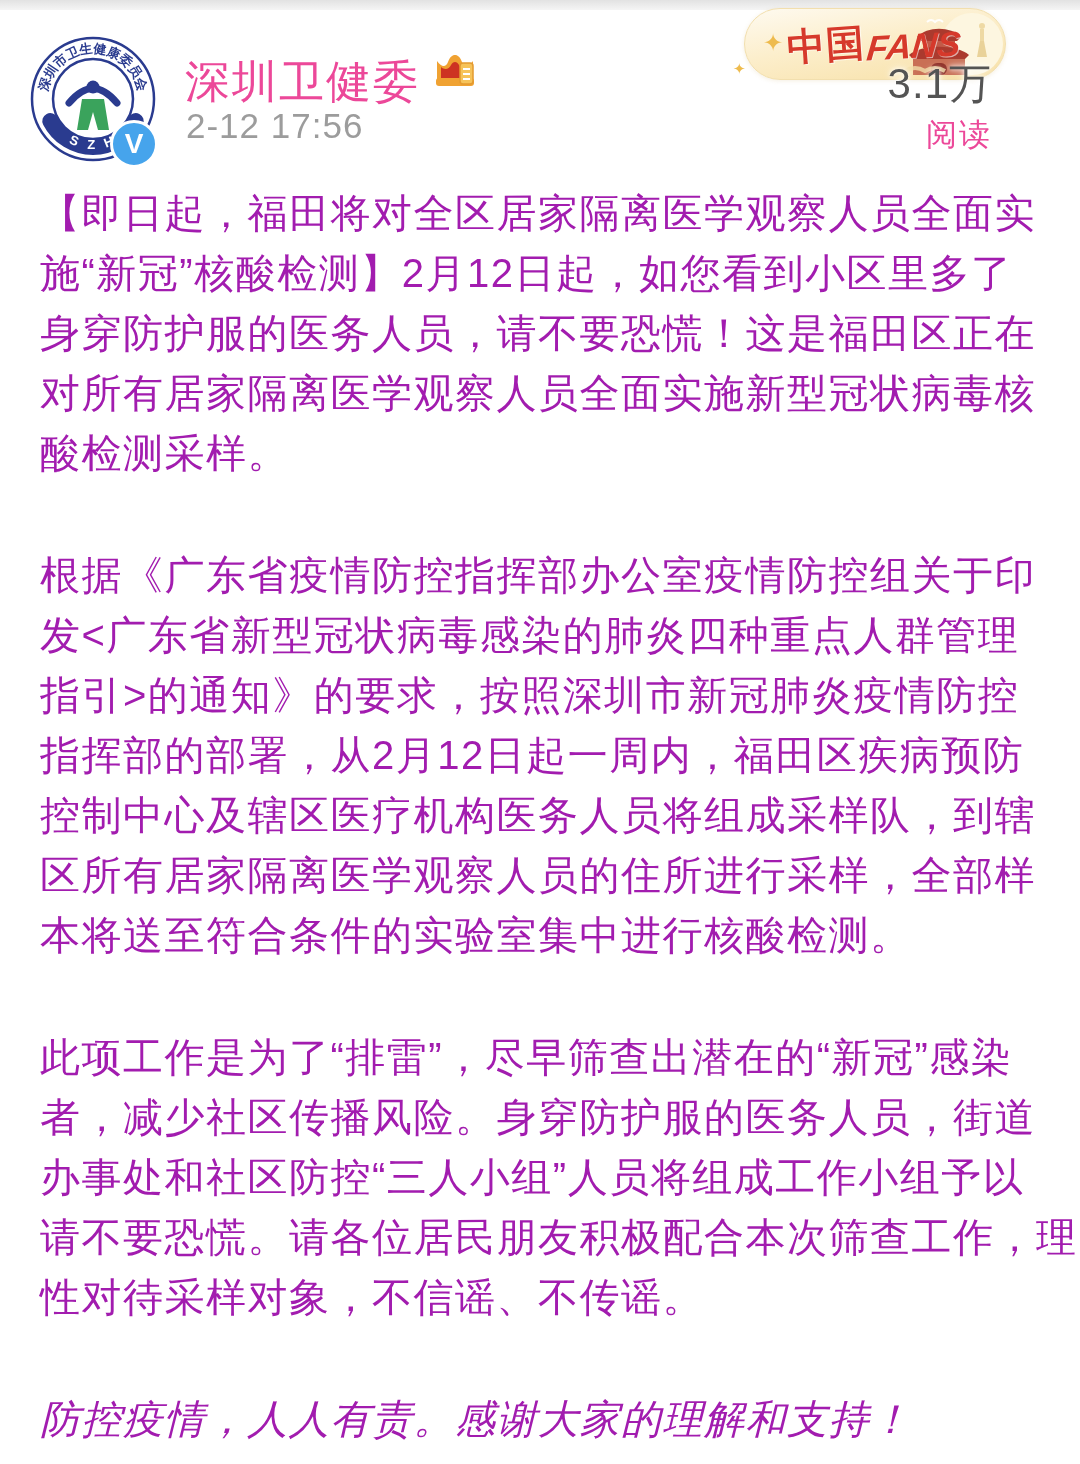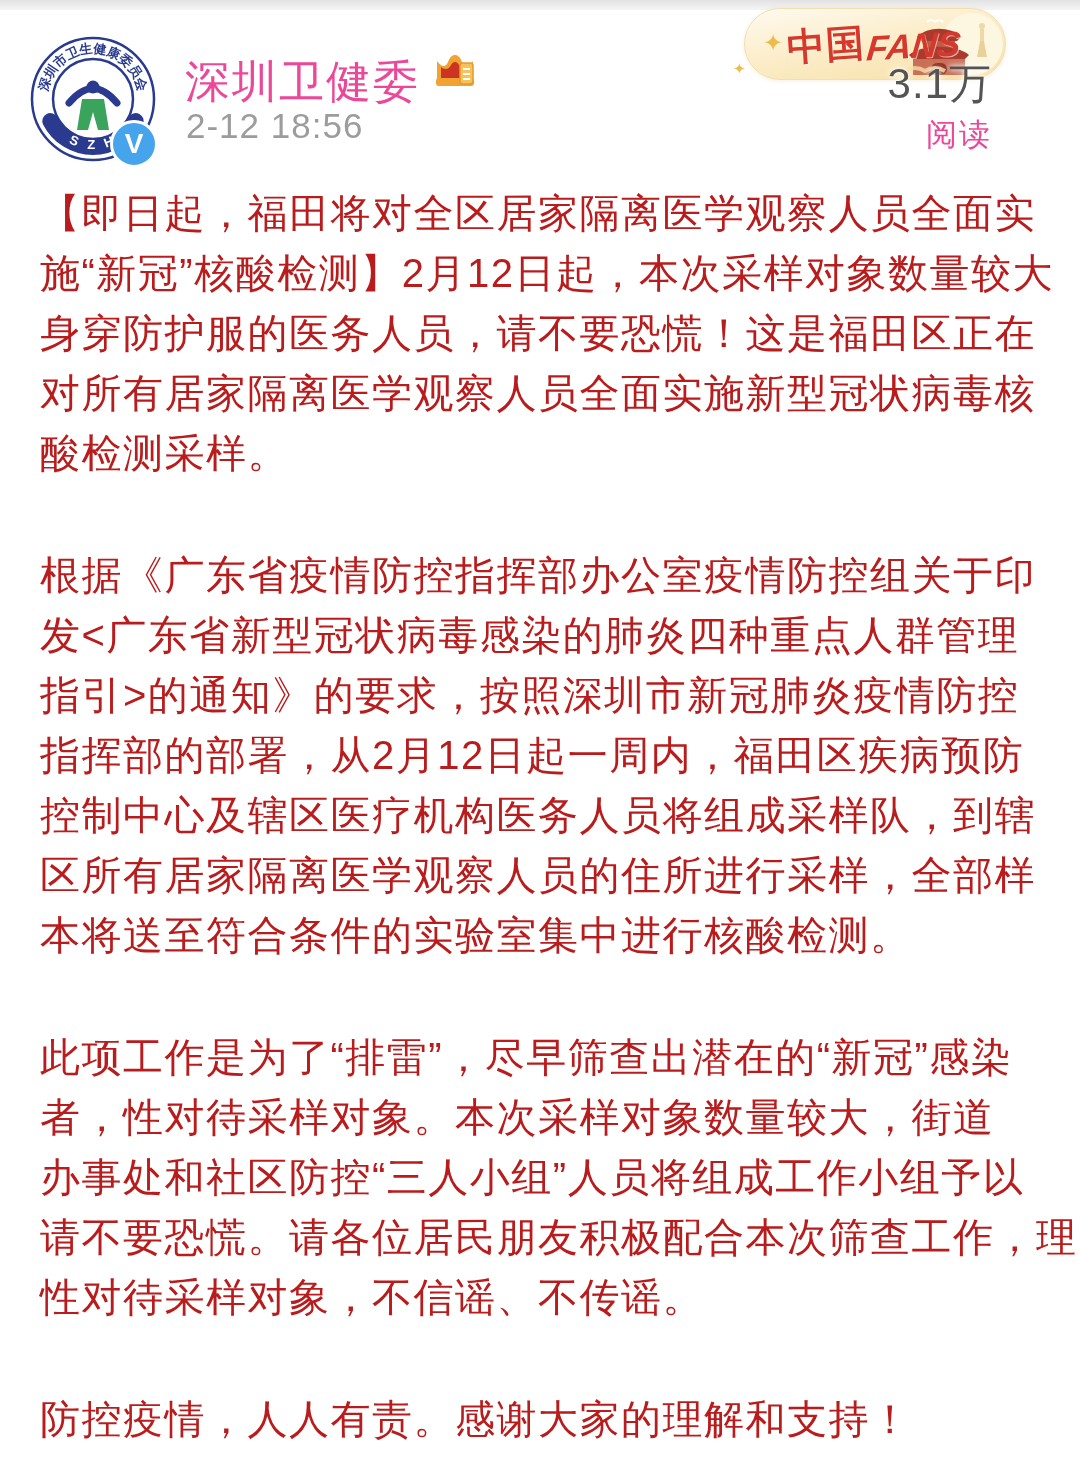--- a/index.html
+++ b/index.html
@@ -69,23 +69,23 @@
   .reads { position:absolute; top:56px; right:88px; text-align:right; z-index:3;margin-left:26px; }
   .reads-count {
     font-size:42px; color:#545454; letter-spacing:1px;
     text-shadow:0 0 8px rgba(255,255,255,.95), 0 0 4px rgba(255,255,255,.9);
   }
   .reads-label { font-size:31px; color:#ec4899; margin-top:2px; letter-spacing:2px; }
 
   
   .content { position:absolute; top:183px; left:40px; width:1010px; }
   .paragraph { margin-bottom:62px; }
-  .paragraph:last-child { margin-bottom:0; }
+  .paragraph:last-child { margin-bottom:0;font-style:italic; }
   .post-line {
-    font-size:40px; line-height:60px; color:#b91c1c;
+    font-size:40px; line-height:60px; color:#a21caf;
     letter-spacing:1.5px; white-space:nowrap;
   }
 </style>
 </head>
 <body>
 
 <div class="page">
   <div class="top-strip"></div>
 
   <div class="header">
@@ -118,21 +118,21 @@
       <span class="account-name">深圳卫健委</span><span class="crown">
         <svg width="46" height="44" viewBox="0 0 46 44">
           <path d="M5,32 L5,13 C10,20 14,19 16,14 C18,9 20,7 23,7 C26,7 28,9 30,14 C32,19 36,20 41,13 L41,32 Z" fill="#f0a232"></path>
           <path d="M9,30 L9,19 C13,22.5 17,21 19,17 C21,13 25,13 27,17 C29,21 33,22.5 37,19 L37,30 Z" fill="#cd3322"></path>
           <rect x="4" y="30" width="38" height="8" rx="3" fill="#f0a232"></rect>
           <rect x="28" y="15" width="13" height="21" rx="3" fill="#f6c35a" stroke="#e39a2f" stroke-width="1.5"></rect>
           <path d="M31,21 h7 M31,26 h7 M31,31 h7" stroke="#ffffff" stroke-width="2"></path>
         </svg>
       </span>
     </div>
-    <div class="timestamp">2-12 18:56</div>
+    <div class="timestamp">2-12 17:56</div>
 
     <div class="banner">
       <div class="banner-moon"></div>
       <span class="star star1">✦</span>
       <span class="star star2">✦</span>
       <span class="brand"><span class="brand-cn">中国</span><span class="brand-en">FANS</span></span>
       <svg class="tiananmen" width="96" height="58" viewBox="0 0 96 58">
         <rect x="79" y="12" width="4" height="28" fill="#eed9a4"></rect>
         <circle cx="81" cy="9" r="3" fill="#eed9a4"></circle>
         <path d="M76,40 L86,40 L83,24 L79,24 Z" fill="#e9d29a"></path>
@@ -148,37 +148,37 @@
 
     <div class="reads">
       <div class="reads-count">3.1万</div>
       <div class="reads-label">阅读</div>
     </div>
   </div>
 
   <div class="content">
     <div class="paragraph">
         <div class="post-line">【即日起，福田将对全区居家隔离医学观察人员全面实</div>
-        <div class="post-line">施“新冠”核酸检测】2月12日起，本次采样对象数量较大</div>
+        <div class="post-line">施“新冠”核酸检测】2月12日起，如您看到小区里多了</div>
         <div class="post-line">身穿防护服的医务人员，请不要恐慌！这是福田区正在</div>
         <div class="post-line">对所有居家隔离医学观察人员全面实施新型冠状病毒核</div>
         <div class="post-line">酸检测采样。</div>
       </div>
     <div class="paragraph">
         <div class="post-line">根据《广东省疫情防控指挥部办公室疫情防控组关于印</div>
         <div class="post-line">发&lt;广东省新型冠状病毒感染的肺炎四种重点人群管理</div>
         <div class="post-line">指引&gt;的通知》的要求，按照深圳市新冠肺炎疫情防控</div>
         <div class="post-line">指挥部的部署，从2月12日起一周内，福田区疾病预防</div>
         <div class="post-line">控制中心及辖区医疗机构医务人员将组成采样队，到辖</div>
         <div class="post-line">区所有居家隔离医学观察人员的住所进行采样，全部样</div>
         <div class="post-line">本将送至符合条件的实验室集中进行核酸检测。</div>
       </div>
     <div class="paragraph">
         <div class="post-line">此项工作是为了“排雷”，尽早筛查出潜在的“新冠”感染</div>
-        <div class="post-line">者，性对待采样对象。本次采样对象数量较大，街道</div>
+        <div class="post-line">者，减少社区传播风险。身穿防护服的医务人员，街道</div>
         <div class="post-line">办事处和社区防控“三人小组”人员将组成工作小组予以</div>
         <div class="post-line">请不要恐慌。请各位居民朋友积极配合本次筛查工作，理</div>
         <div class="post-line">性对待采样对象，不信谣、不传谣。</div>
       </div>
     <div class="paragraph">
         <div class="post-line">防控疫情，人人有责。感谢大家的理解和支持！</div>
       </div>
   </div>
 </div>
 

